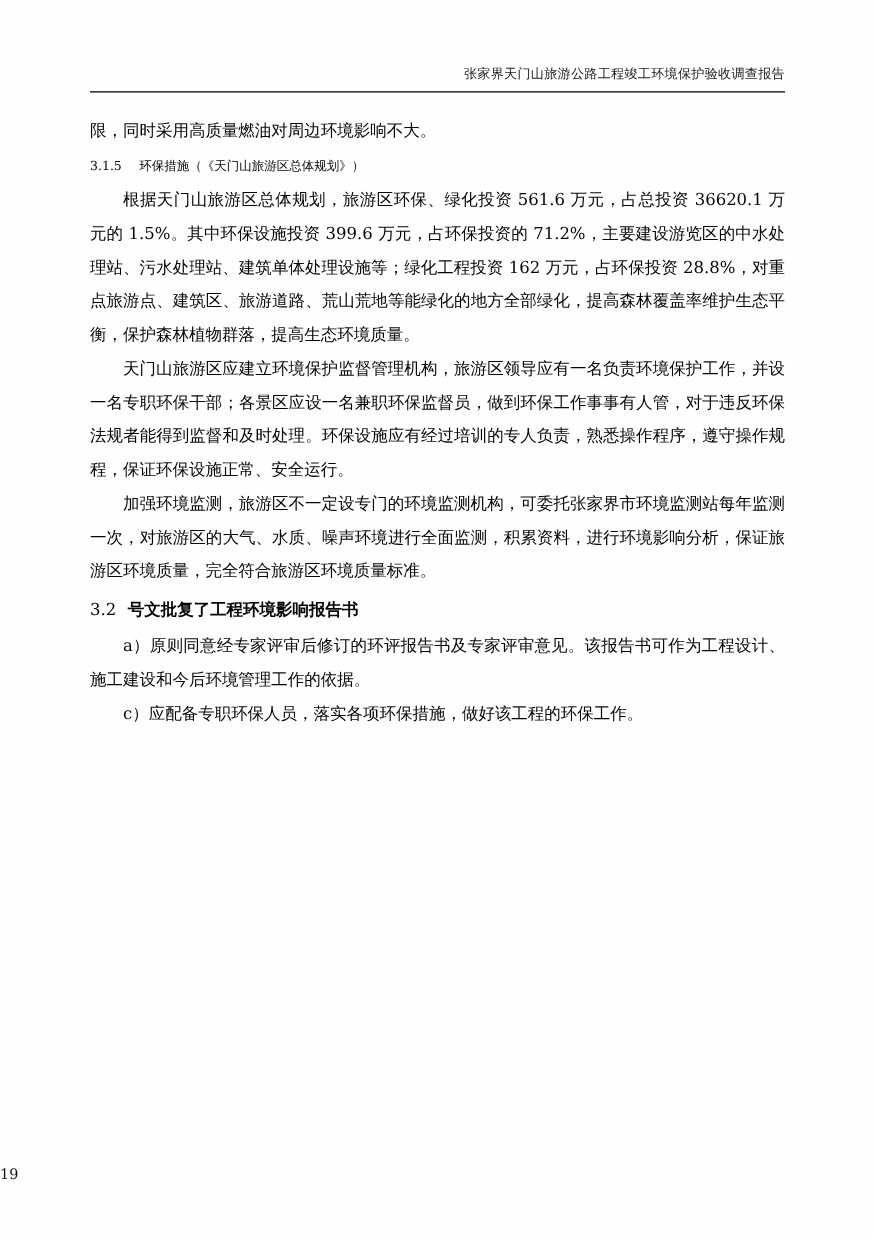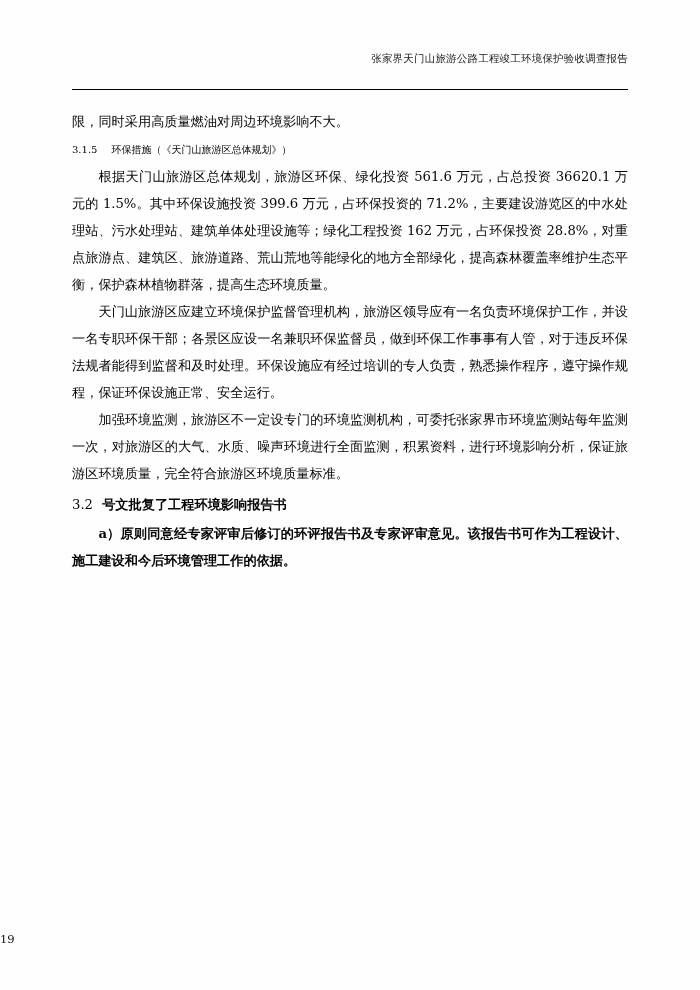--- a/index.html
+++ b/index.html
@@ -30,22 +30,22 @@
     width: 556px;
     height: 890px;
   }
   .header {
     position: relative;
     text-align: right;
     font-size: 10.5px;
     line-height: 15px;
     color: #1a1a1a;
     letter-spacing: 0.2px;
-    font-family: Liberation Mono, monospace;
-    padding-bottom: 21px;
+    font-family: Liberation Sans, sans-serif;
+    padding-bottom: 5px;
   }
   .header-rule {
     border-bottom: 1px solid #000;
     margin-top: 1px;
     margin-bottom: 18px;
   }
   .body-text {
     font-size: 13.2px;
     line-height: 27px;
     text-align: justify;
@@ -90,21 +90,20 @@
     left: 0;
     right: 0;
     bottom: 44px;
     text-align: left;
     font-size: 11.5px;
     color: #111;
     font-family: "DejaVu Serif", "Liberation Serif", serif;
   }
   .lettered {
     text-indent: 2em;
-    font-weight: bold;
   }
 </style>
 </head>
 <body>
 
 <div class="page">
   <div class="page-inner">
 
     <div class="header">
       <span>张家界天门山旅游公路工程竣工环境保护验收调查报告</span>
@@ -126,20 +125,21 @@
       <p class="indent2">加强环境监测，旅游区不一定设专门的环境监测机构，可委托张家界市环境监测站每年监测一次，对旅游区的大气、水质、噪声环境进行全面监测，积累资料，进行环境影响分析，保证旅游区环境质量，完全符合旅游区环境质量标准。</p>
 
       <div class="heading">
         <span class="num">3.2</span>&nbsp;&nbsp;<span>号文批复了工程环境影响报告书</span>
       </div>
 
 
       <p class="lettered">a）原则同意经专家评审后修订的环评报告书及专家评审意见。该报告书可作为工程设计、施工建设和今后环境管理工作的依据。</p>
 
 
+      <p class="lettered">c）应配备专职环保人员，落实各项环保措施，做好该工程的环保工作。</p>
 
 
     </div>
   </div>
 
   <div class="footer">
     <span>19</span>
   </div>
 </div>
 

